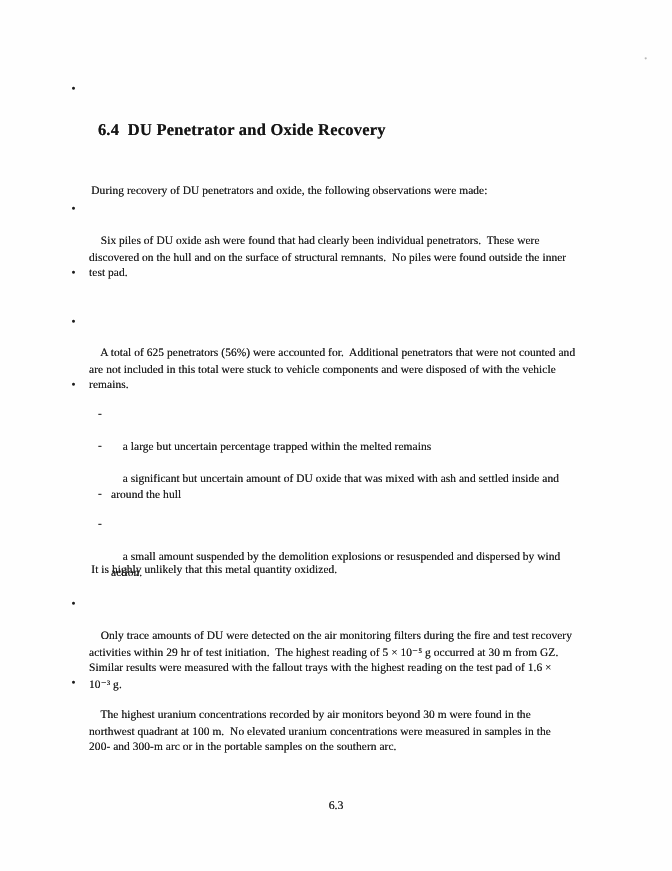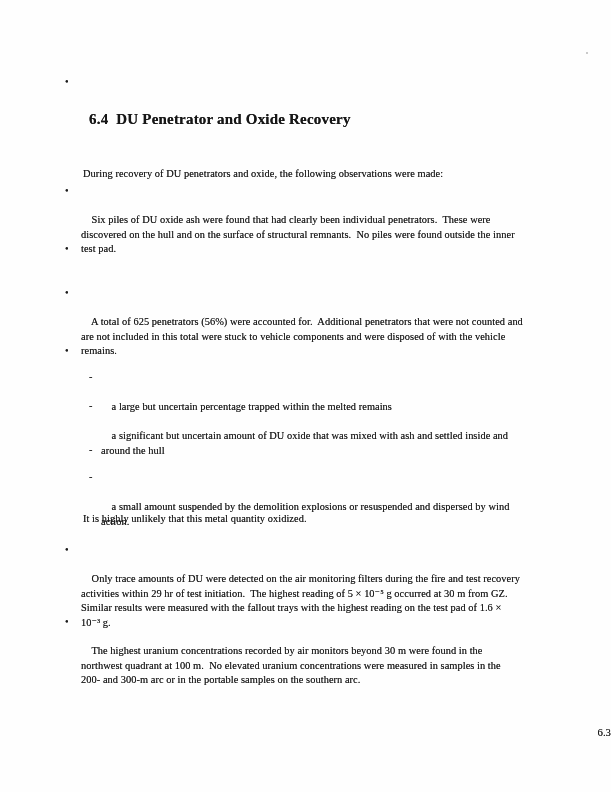--- a/index.html
+++ b/index.html
@@ -41,21 +41,21 @@
     font-size: 10.4px;
   }
   .sub-item .marker {
     position: absolute;
     left: -12px; top: -1px;
     font-size: 10.4px;
   }
   .footer-pagenum {
     position: absolute;
     left: 0; right: 0; top: 726px;
-    text-align: right;
+    text-align: center;
     font-size: 10.8px;
     color: #1c1c1c;
     text-shadow: 0 0 0.5px rgba(30,30,30,0.75);
   }
   .speck {
     position: absolute;
     left: 586px; top: 52px;
     width: 2px; height: 2px;
     background: #b9b9b9;
     border-radius: 50%;

